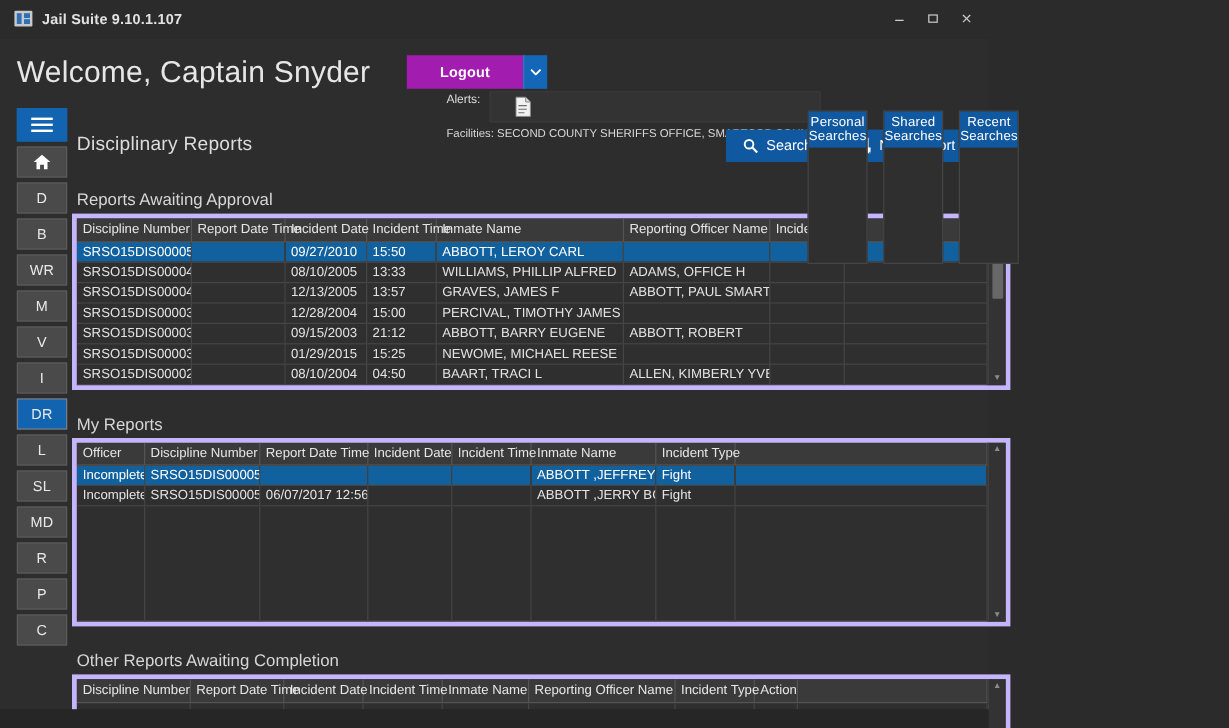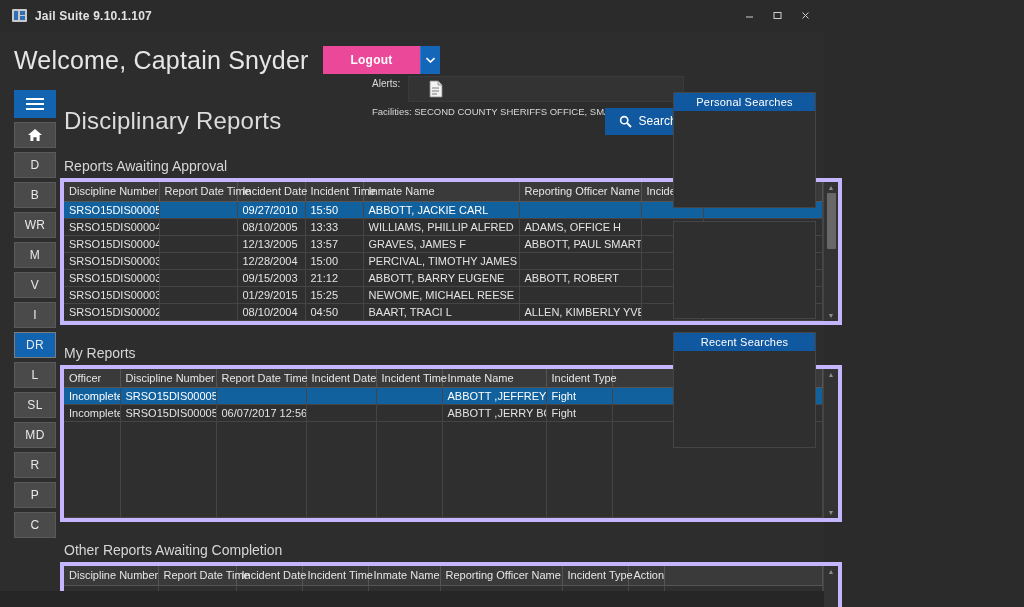--- a/index.html
+++ b/index.html
@@ -41,23 +41,23 @@
   
   .welcome {
     height: 56px; display: flex; align-items: center; padding: 0 14px; position: relative;
   }
   .welcome h1 {
     font-size: 25px; font-weight: normal; color: #e6e6e6; letter-spacing: .2px;
     white-space: nowrap;
   }
   .logout-wrap { display: flex; margin-left: 14px; height: 28px; }
   .logout-btn {
-    background: #ec4899; color: #fff; font-size: 12px; font-weight: bold;
+    background: #a21caf; color: #fff; font-size: 12px; font-weight: bold;
     padding: 0 28px; display: flex; align-items: center; justify-content: center;
-    border: none; cursor: pointer; letter-spacing: .2px;
+    border: none; cursor: pointer; letter-spacing: .2px; margin-left: 16px;
   }
   .logout-caret {
     width: 20px; background: #1466b8; display: flex; align-items: center; justify-content: center;
     border-left: 1px solid #2d7ac9; cursor: pointer;
   }
   .logout-caret svg { display: block; }
 
   .alerts-block {
     position: absolute; left: 372px; top: 44px; width: 312px;
   }
@@ -81,21 +81,21 @@
     cursor: pointer; letter-spacing: .3px;
   }
   .rail-btn.menu { height: 28px; background: #1263b0; border-color: #1263b0; }
   .rail-btn.active { background: #1263b0; border-color: #7d7d7d; font-weight: normal; }
   .rail-btn .bars { width: 18px; display: flex; flex-direction: column; gap: 3px; }
   .rail-btn .bars i { display: block; height: 2px; background: #fff; }
 
   
   .content { position: absolute; left: 56px; top: 90px; right: 0; bottom: 0; }
   .page-head { display: flex; align-items: center; padding: 10px 14px 0 8px; height: 52px; }
-  .page-title { font-size: 24px; font-weight: normal; color: #dcdcdc; letter-spacing: .2px; }
+  .page-title { font-size: 16px; font-weight: normal; color: #dcdcdc; letter-spacing: .2px; }
   .head-actions { margin-left: auto; display: flex; gap: 8px; }
   .blue-btn {
     background: #10589f; color: #fff; border: none; height: 27px; padding: 0 14px;
     font-size: 12px; display: flex; align-items: center; gap: 7px; cursor: pointer;
   }
   .blue-btn svg { display: block; }
 
   .section-label {
     font-size: 14px; color: #d6d6d6; padding: 6px 0 4px 4px; margin-top: 10px;
   }
@@ -128,21 +128,21 @@
     display: flex; flex-direction: column; align-items: center;
     justify-content: space-between; padding: 2px 0; flex: none;
   }
   .vs-arrow { font-size: 7px; color: #8c8c8c; line-height: 1; }
   .vs-thumb { width: 9px; background: #686868; border-radius: 1px; }
   .vs-track { flex: 1; width: 100%; display: flex; justify-content: center; padding: 2px 0; }
 
   
   .right-col {
     position: absolute; right: 8px; top: 92px; width: 143px;
-    display: flex; flex-direction: column; gap: 13px;
+    display: flex; flex-direction: row; gap: 13px;
   }
   .side-panel { border: 1px solid #454545; background: #2f2f2f; }
   .side-panel .sp-head {
     background: #10589f; color: #fff; font-size: 11px; text-align: center;
     padding: 3px 0; letter-spacing: .2px;
   }
   .side-panel .sp-body { height: 96px; }
 
   
   .taskpeek {
@@ -300,21 +300,21 @@
                 <th>Incident Type</th>
                 <th></th>
               </tr>
             </thead>
             <tbody>
               <tr class="sel">
                 <td>SRSO15DIS000052</td>
                 <td></td>
                 <td>09/27/2010</td>
                 <td>15:50</td>
-                <td>ABBOTT, JACKIE CARL</td>
+                <td>ABBOTT, LEROY CARL</td>
                 <td></td>
                 <td></td>
                 <td></td>
               </tr>
               <tr>
                 <td>SRSO15DIS000047</td>
                 <td></td>
                 <td>08/10/2005</td>
                 <td>13:33</td>
                 <td>WILLIAMS, PHILLIP ALFRED</td>
@@ -502,20 +502,21 @@
 
     </div>
   </div>
 
   <div class="right-col">
     <div class="side-panel">
       <div class="sp-head">Personal Searches</div>
       <div class="sp-body"></div>
     </div>
     <div class="side-panel">
+      <div class="sp-head">Shared Searches</div>
       <div class="sp-body"></div>
     </div>
     <div class="side-panel">
       <div class="sp-head">Recent Searches</div>
       <div class="sp-body"></div>
     </div>
   </div>
 
   <div class="bottom-shade"></div>
   <div class="taskpeek">

